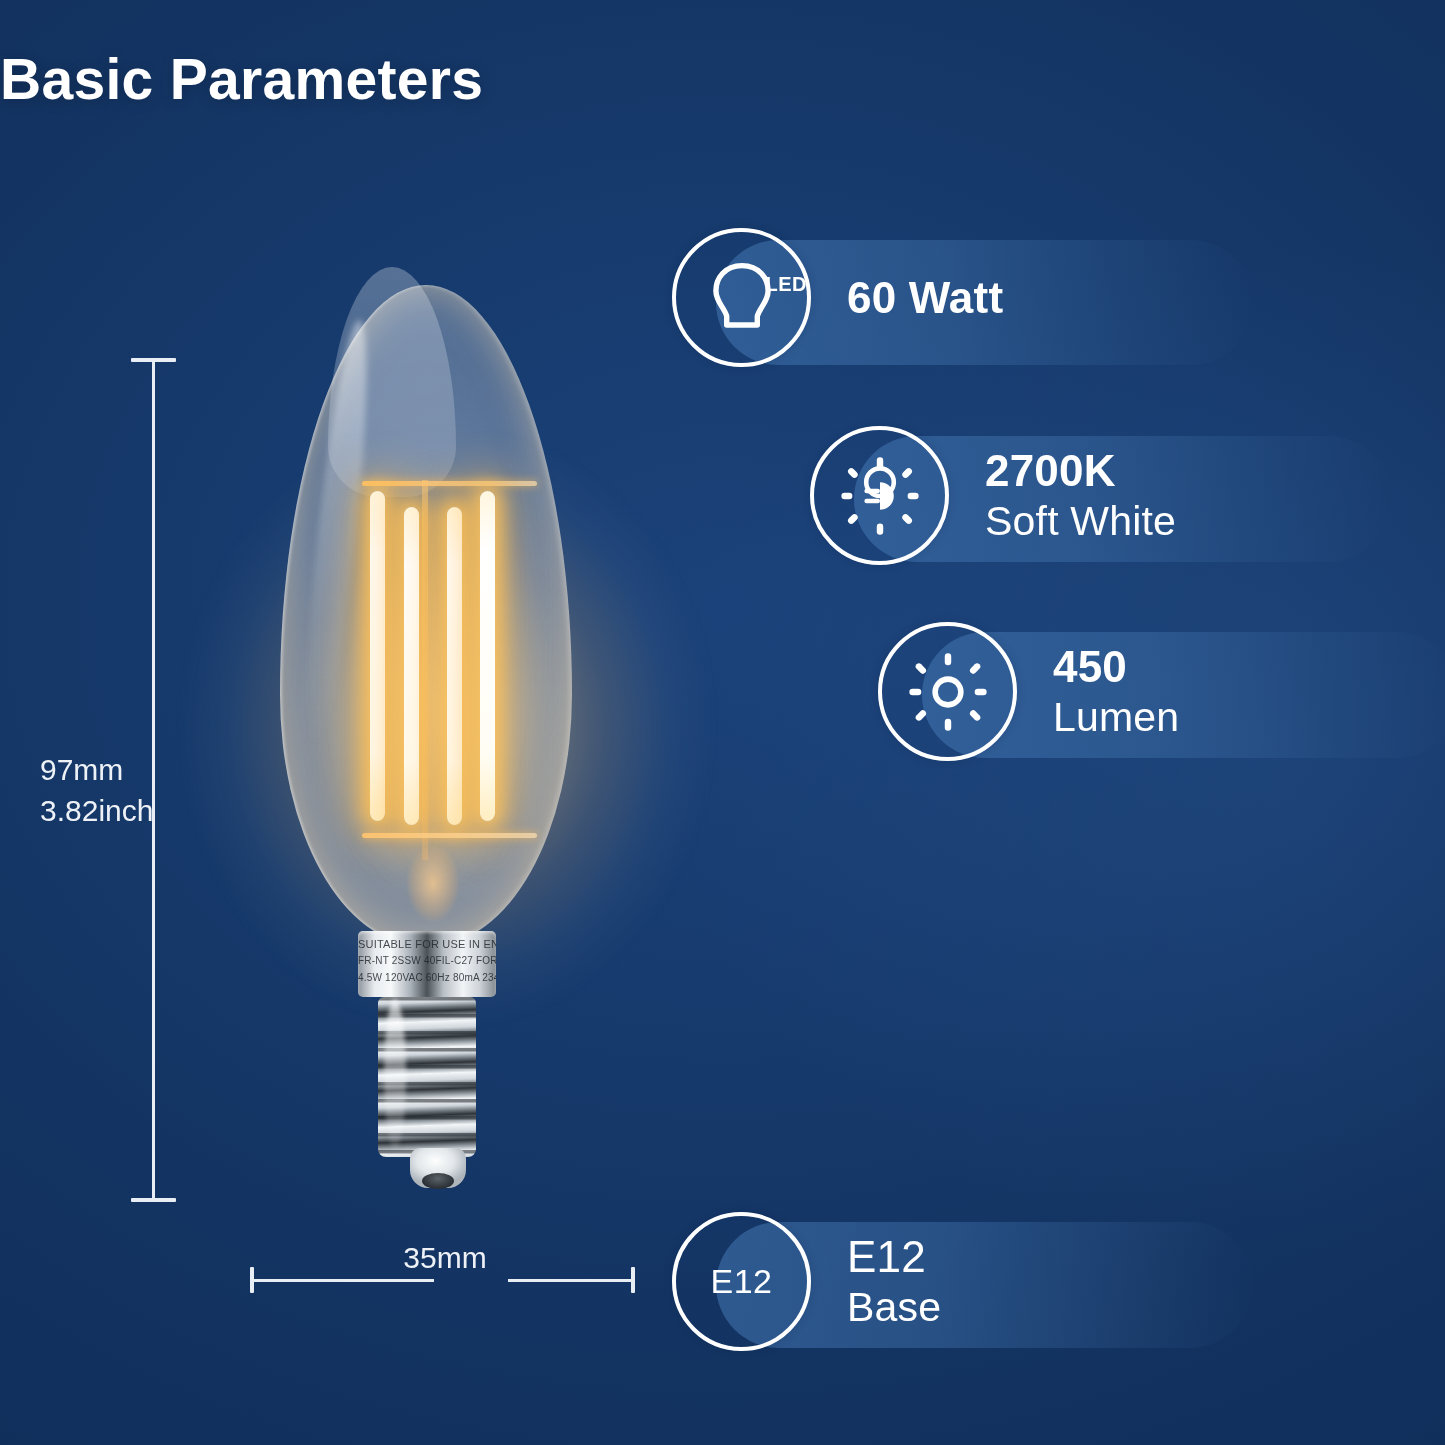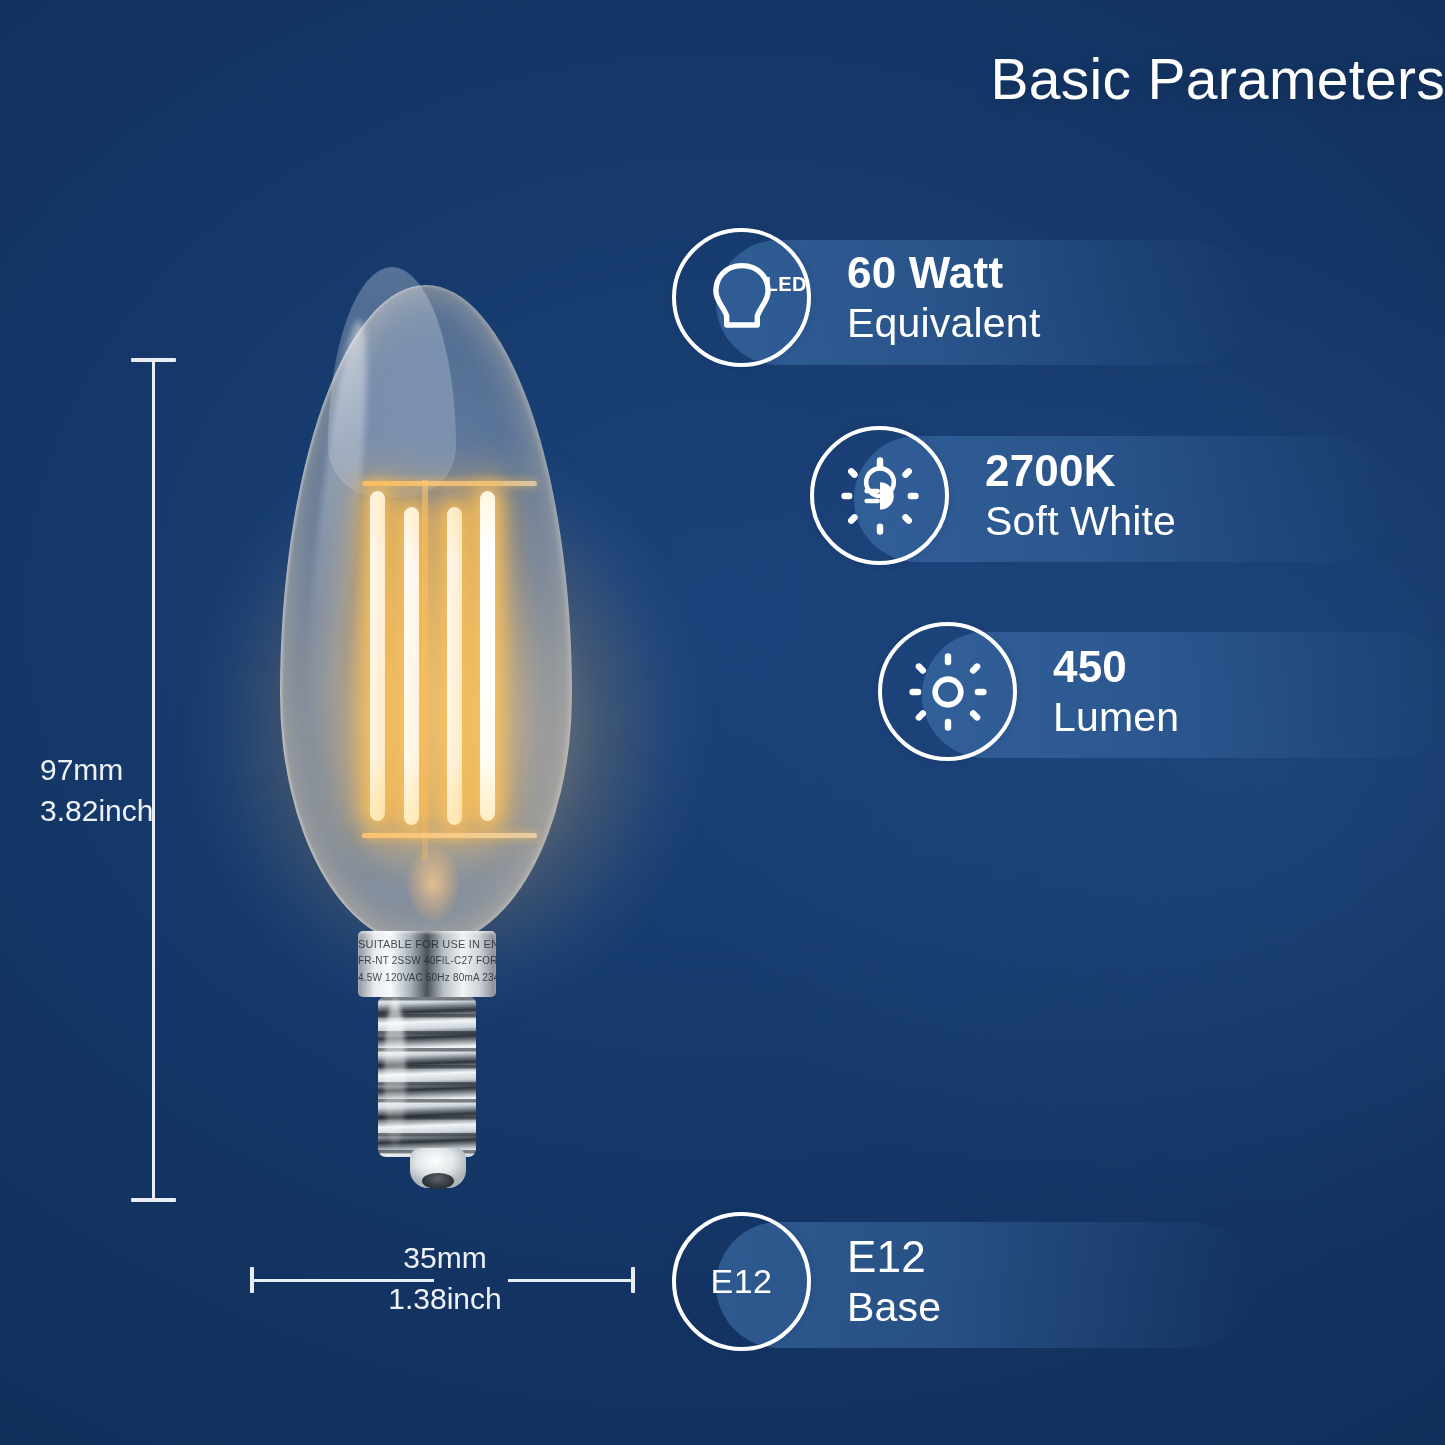--- a/index.html
+++ b/index.html
@@ -10,23 +10,23 @@
   }
   #stage{position:relative;width:1445px;height:1445px;overflow:hidden;
     background:
       radial-gradient(120% 95% at 50% 42%, #1b427a 0%, #163A6C 32%, #12315e 62%, #0f2b55 100%);
   }
   
   .sheen{position:absolute;inset:0;pointer-events:none;
     background:radial-gradient(60% 50% at 88% 52%, rgba(60,110,180,.20) 0%, rgba(60,110,180,0) 70%);}
 
   
-  .title{position:absolute;left:0;right:0;top:46px;text-align:right;
-    color:#ffffff;font-size:57px;font-weight:400;letter-spacing:.3px;
-    text-shadow:0 2px 14px rgba(0,0,0,.22);padding-left:44px;}
+  .title{position:absolute;left:0;right:0;top:46px;text-align:left;
+    color:#ffffff;font-size:57px;font-weight:700;letter-spacing:.3px;
+    text-shadow:0 2px 14px rgba(0,0,0,.22);}
 
   
   .bulbwrap{position:absolute;left:232px;top:255px;width:430px;height:980px;}
   .halo{position:absolute;left:-150px;top:40px;width:730px;height:900px;
     background:radial-gradient(46% 42% at 50% 48%,
       rgba(255,214,140,.56) 0%,
       rgba(255,205,125,.34) 28%,
       rgba(236,186,120,.17) 48%,
       rgba(150,160,170,.07) 66%,
       rgba(18,49,94,0) 80%);
@@ -163,34 +163,32 @@
     <div>97mm</div>
     <div>3.82inch</div>
   </div>
 
   <div class="hline hl1"></div>
   <div class="hline hl2"></div>
   <div class="hcap hcapL"></div>
   <div class="hcap hcapR"></div>
   <div class="hlabel">
     <div>35mm</div>
-    <div>1.38inch</div>
   </div>
 
   <div class="feat" style="left:672px;top:228px;">
     <div class="pill" style="left:44px;top:12px;width:537px;height:125px;"></div>
     <div class="circ" style="width:131px;height:131px;">
       <svg width="90" height="90" viewBox="0 0 100 100">
         <path d="M50 14 C31 14 21 28 21 42 C21 54 30 60 33 70 L33 80 L67 80 L67 70 C70 60 79 54 79 42 C79 28 69 14 50 14 Z" fill="none" stroke="#ffffff" stroke-width="6" stroke-linejoin="round"></path>
       </svg>
       <span class="ledtxt" style="position:absolute;left:0;right:0;top:41px;text-align:right;">LED</span>
     </div>
     <div class="txt">
       <div class="t1">60 Watt</div>
-      <div class="t2">Equivalent</div>
     </div>
   </div>
 
   <div class="feat" style="left:810px;top:426px;">
     <div class="pill" style="left:44px;top:10px;width:537px;height:126px;"></div>
     <div class="circ" style="width:131px;height:131px;">
       <svg width="92" height="92" viewBox="0 0 100 100">
         <g fill="#ffffff">
           <path d="M50 35 a15 15 0 0 1 0 30 z"></path>
           <rect x="33" y="42" width="17" height="5" rx="2.5"></rect>

